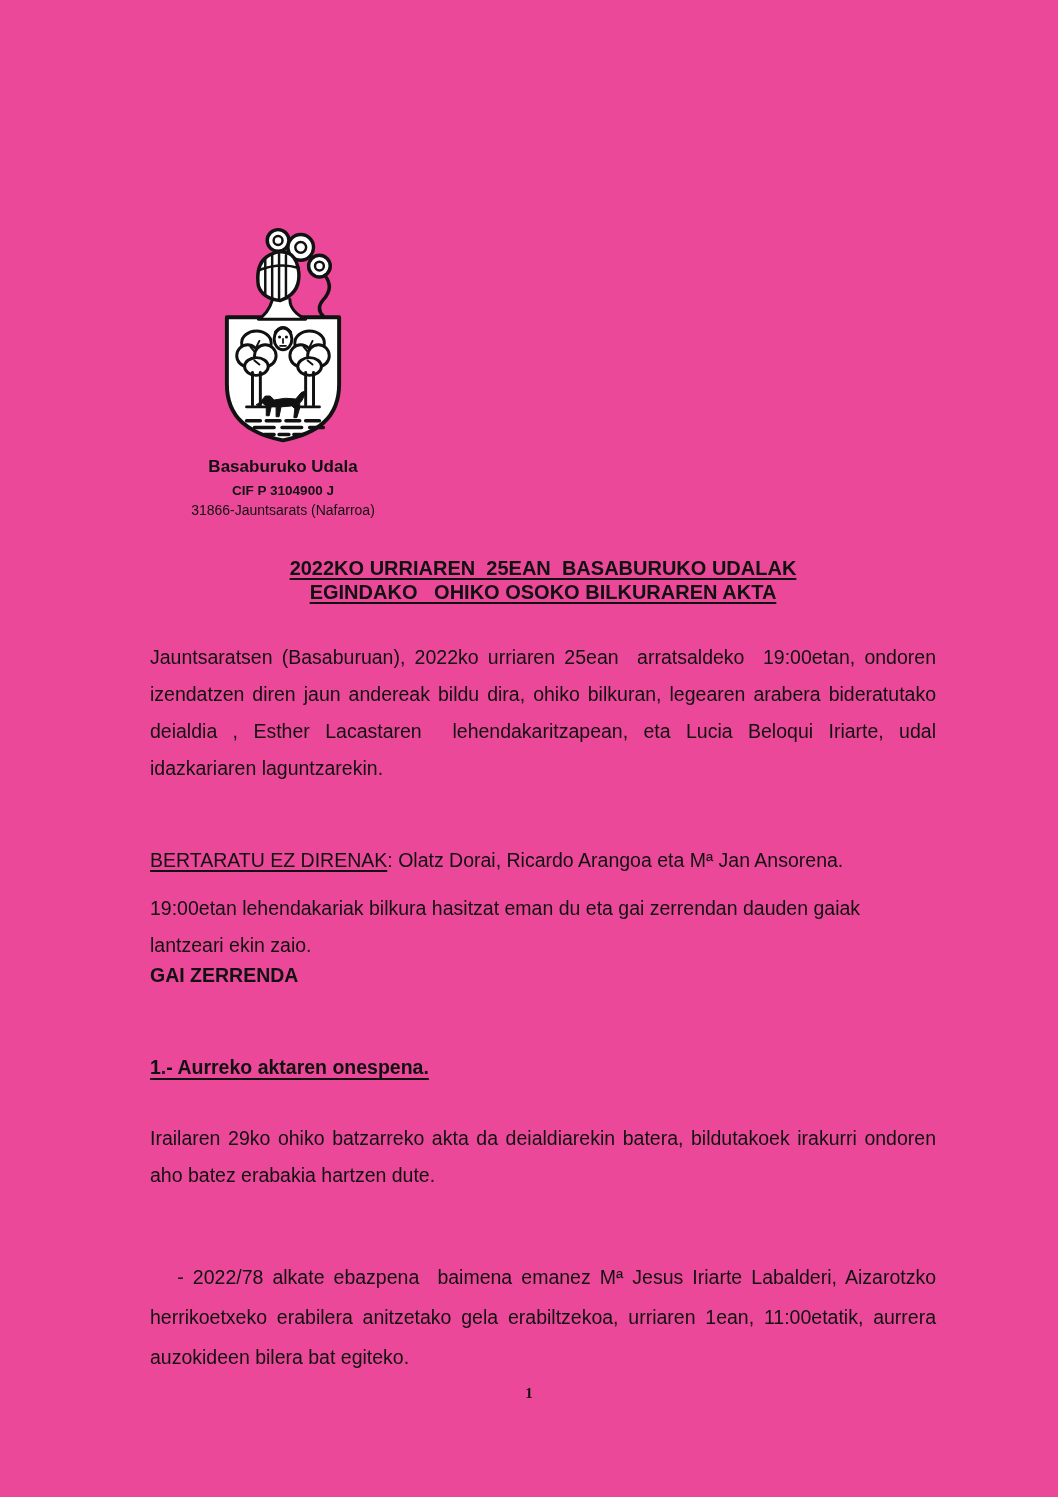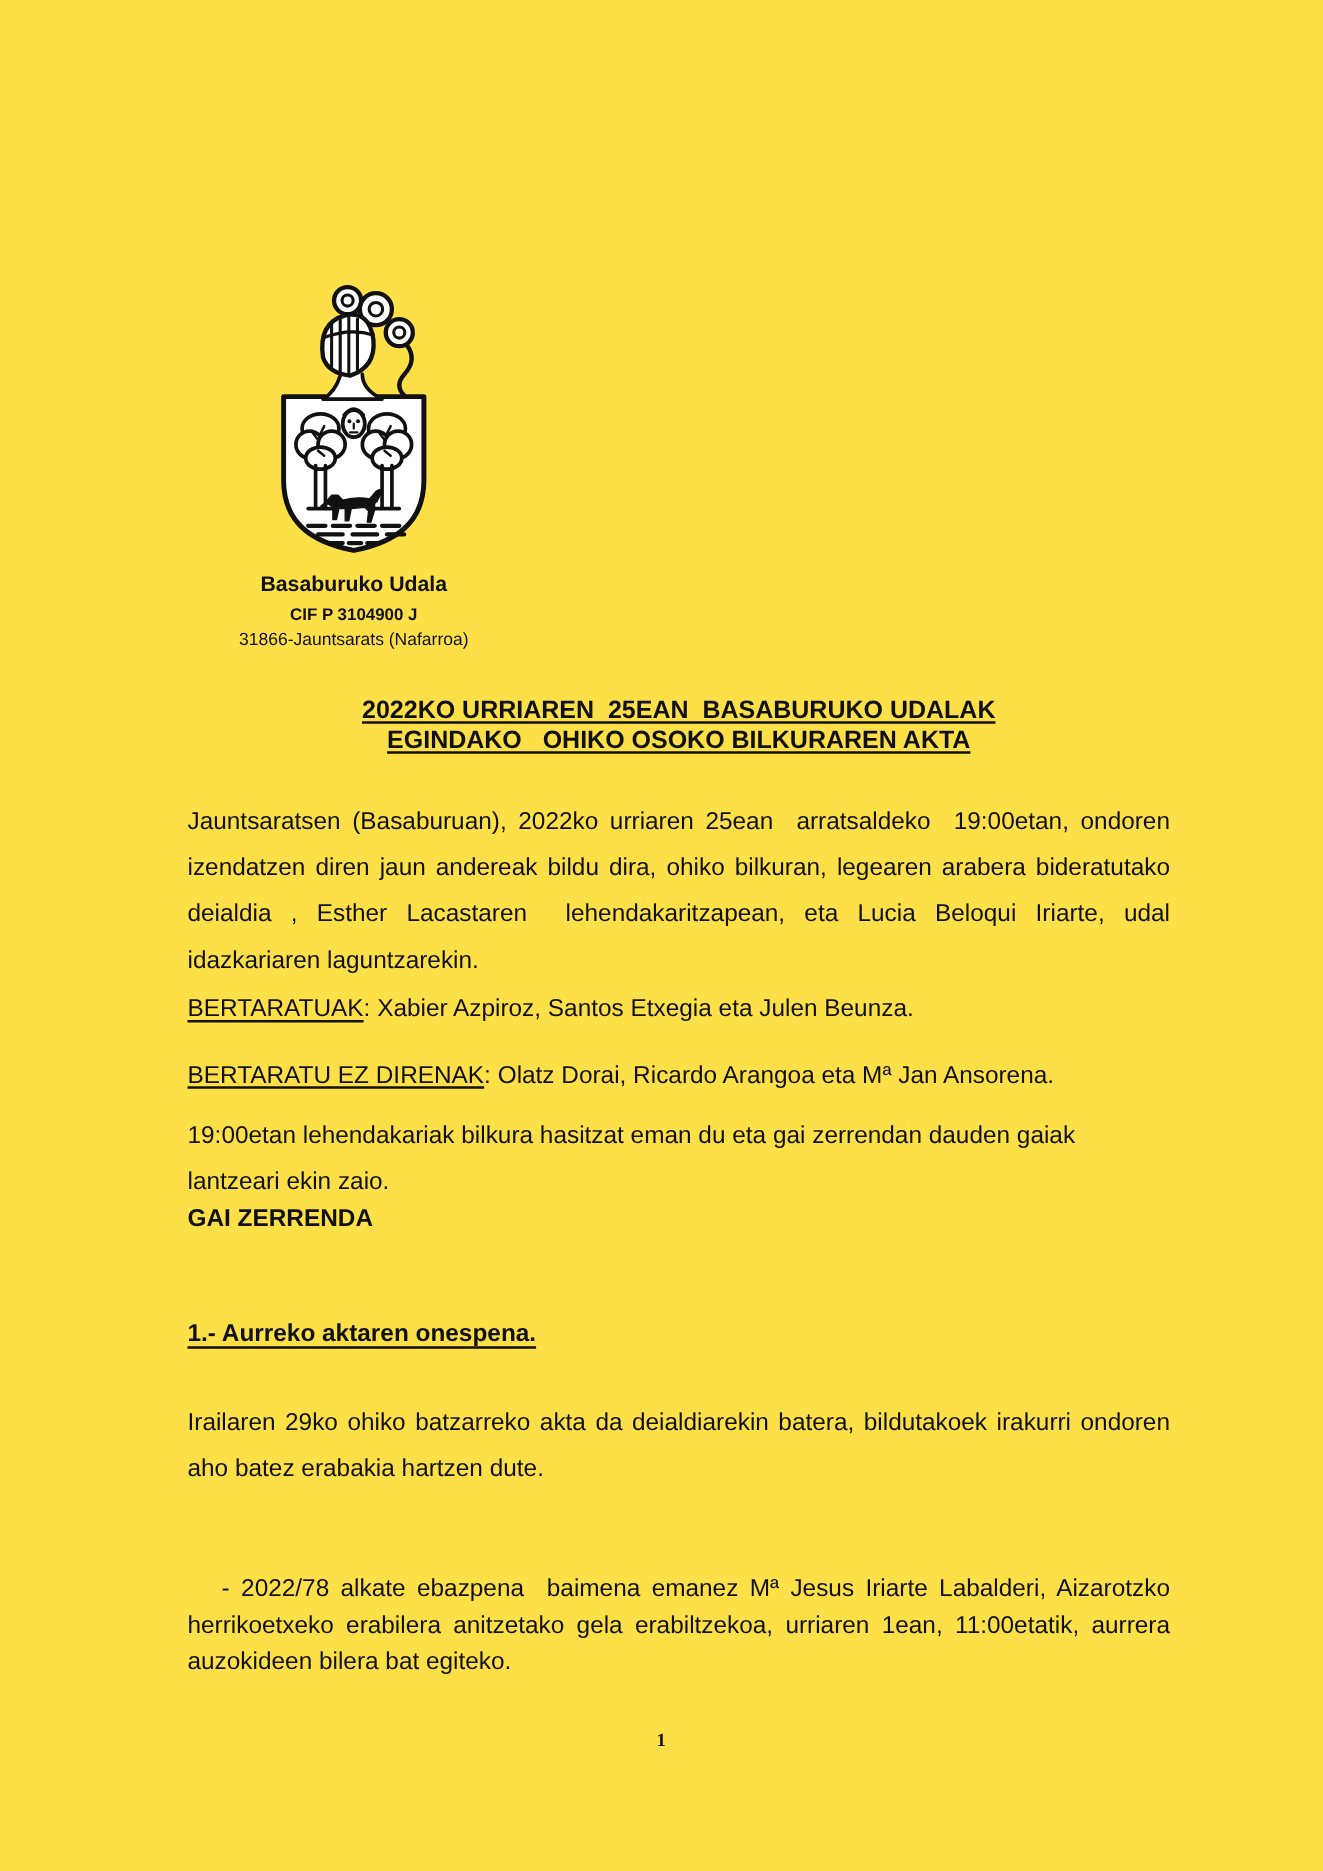--- a/index.html
+++ b/index.html
@@ -1,21 +1,21 @@
 <!DOCTYPE html>
 <html><head>
 <meta charset="utf-8">
 <style>
   html,body { margin:0; padding:0; background:#888; }
   .page {
     position: relative;
     width: 1058px;
     height: 1497px;
     margin: 0 auto;
-    background: #fde047;
+    background: #ec4899;
     font-family: "Liberation Sans", sans-serif;
     color: #111111;
     overflow: hidden;
   }
   .header-block {
     position: absolute;
     left: 150px;
     top: 224px;
     width: 266px;
     text-align: center;
@@ -79,21 +79,21 @@
     font-weight: bold;
     line-height: 30px;
     text-decoration: underline;
     text-decoration-thickness: 2px;
     text-underline-offset: 4px;
     white-space: pre-wrap;
   }
   .heading-1 { top: 1052px; }
   .body-1    { top: 1100px; }
   .heading-2 { top: 1192px; }
-  .body-2    { top: 1237px; line-height: 29px; }
+  .body-2    { top: 1237px; line-height: 40px; }
 
   .page-number {
     position: absolute;
     left: 0;
     top: 1385px;
     width: 1058px;
     text-align: center;
     font-family: "Liberation Serif", serif;
     font-size: 15px;
     font-weight: bold;
@@ -159,21 +159,20 @@
     <div class="org-address">31866-Jauntsarats (Nafarroa)</div>
   </div>
 
   <div class="title-block">
     <span class="title-line"><span>2022KO URRIAREN  25EAN  BASABURUKO UDALAK</span></span>
     <span class="title-line"><span>EGINDAKO   OHIKO OSOKO BILKURAREN AKTA</span></span>
   </div>
 
   <p class="body-text intro justified">Jauntsaratsen (Basaburuan), 2022ko urriaren 25ean  arratsaldeko  19:00etan, ondoren izendatzen diren jaun andereak bildu dira, ohiko bilkuran, legearen arabera bideratutako deialdia , Esther Lacastaren  lehendakaritzapean, eta Lucia Beloqui Iriarte, udal idazkariaren laguntzarekin.</p>
 
-  <p class="body-text attendees"><span class="ul-label">BERTARATUAK</span><span>: Xabier Azpiroz, Santos Etxegia eta Julen Beunza.</span></p>
 
   <p class="body-text absentees"><span class="ul-label">BERTARATU EZ DIRENAK</span><span>: Olatz Dorai, Ricardo Arangoa eta Mª Jan Ansorena.</span></p>
 
   <p class="body-text opening">19:00etan lehendakariak bilkura hasitzat eman du eta gai zerrendan dauden gaiak lantzeari ekin zaio.</p>
 
   <div class="agenda-title">GAI ZERRENDA</div>
 
   <div class="section-heading heading-1">1.- Aurreko aktaren onespena.</div>
   <p class="body-text body-1 justified">Irailaren 29ko ohiko batzarreko akta da deialdiarekin batera, bildutakoek irakurri ondoren aho batez erabakia hartzen dute.</p>
 

